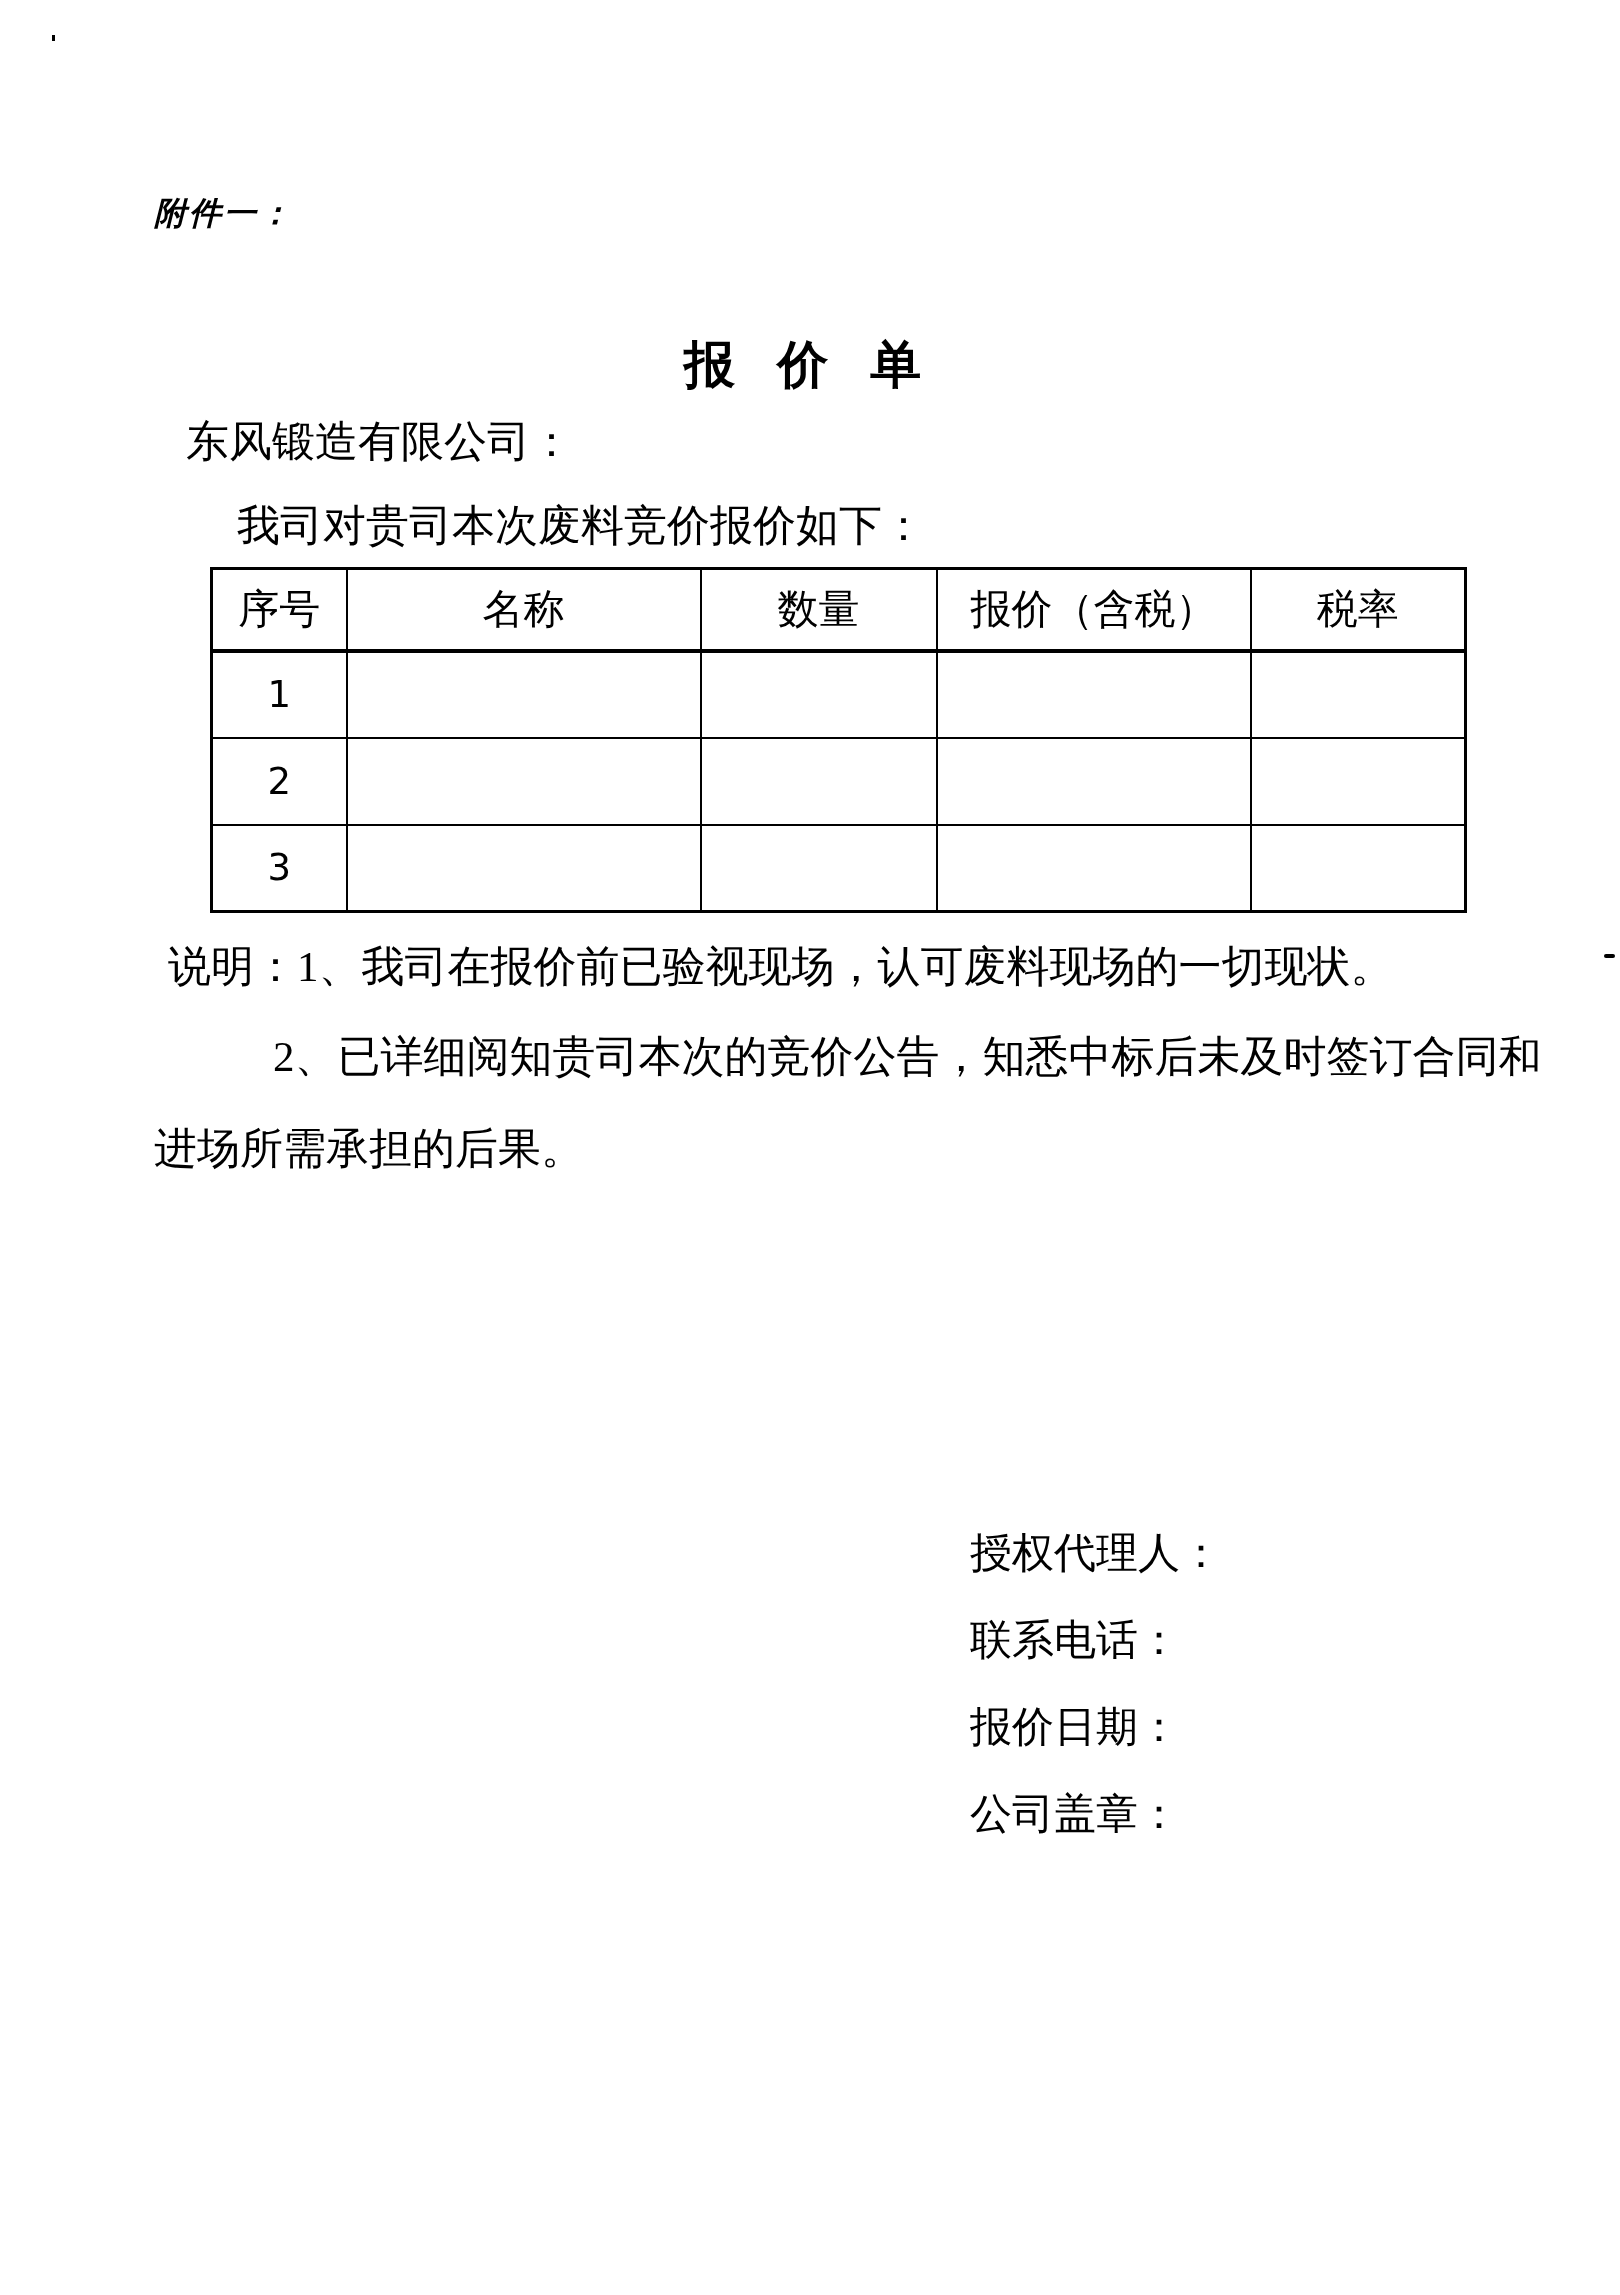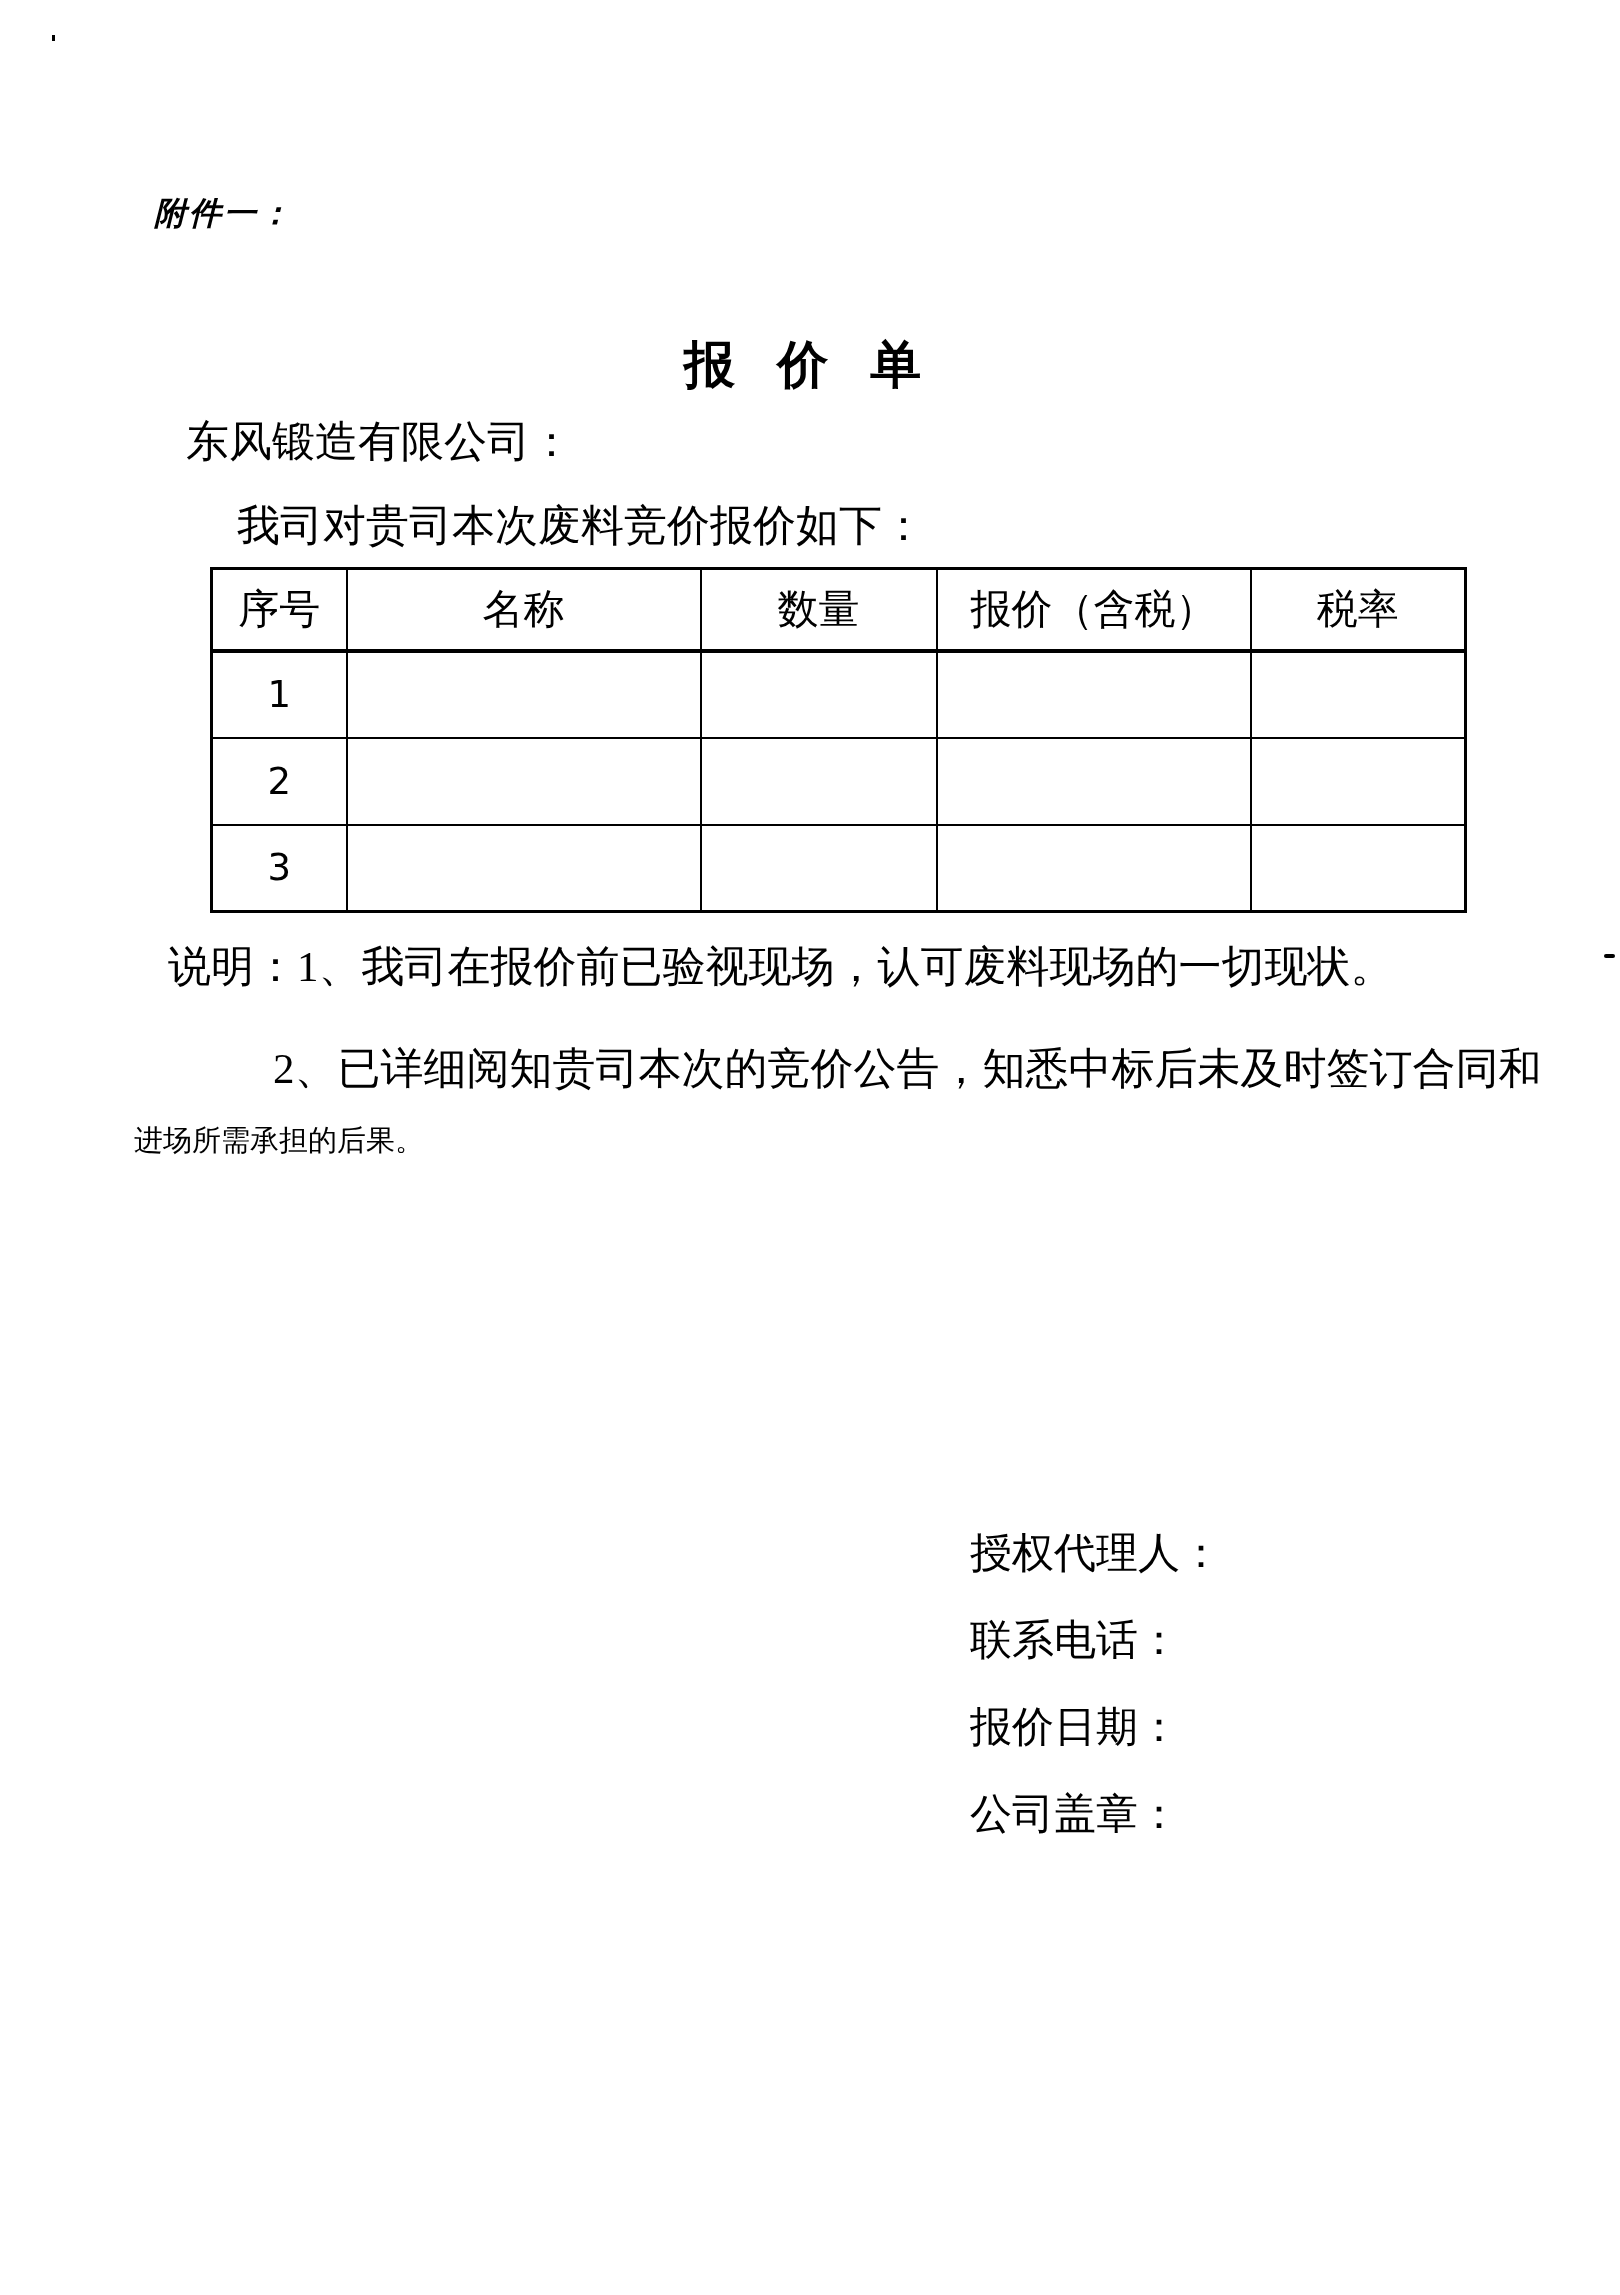--- a/index.html
+++ b/index.html
@@ -83,26 +83,25 @@
   .note-1 {
     left: 150px;
     top: 942px;
     font-size: 43px;
     margin-left: 18px;
   }
   .note-2 {
     left: 273px;
     top: 1032px;
     font-size: 43px;
-    margin-top: 12px;
   }
   .note-3 {
-    left: 134px;
+    left: 154px;
     top: 1124px;
-    font-size: 29px;
+    font-size: 43px;
   }
   .sig-line {
     left: 970px;
     font-size: 42px;
   }
   .sig-agent { top: 1529px; }
   .sig-phone { top: 1616px; }
   .sig-date  { top: 1703px; }
   .sig-seal  { top: 1790px; }
   .artifact {

